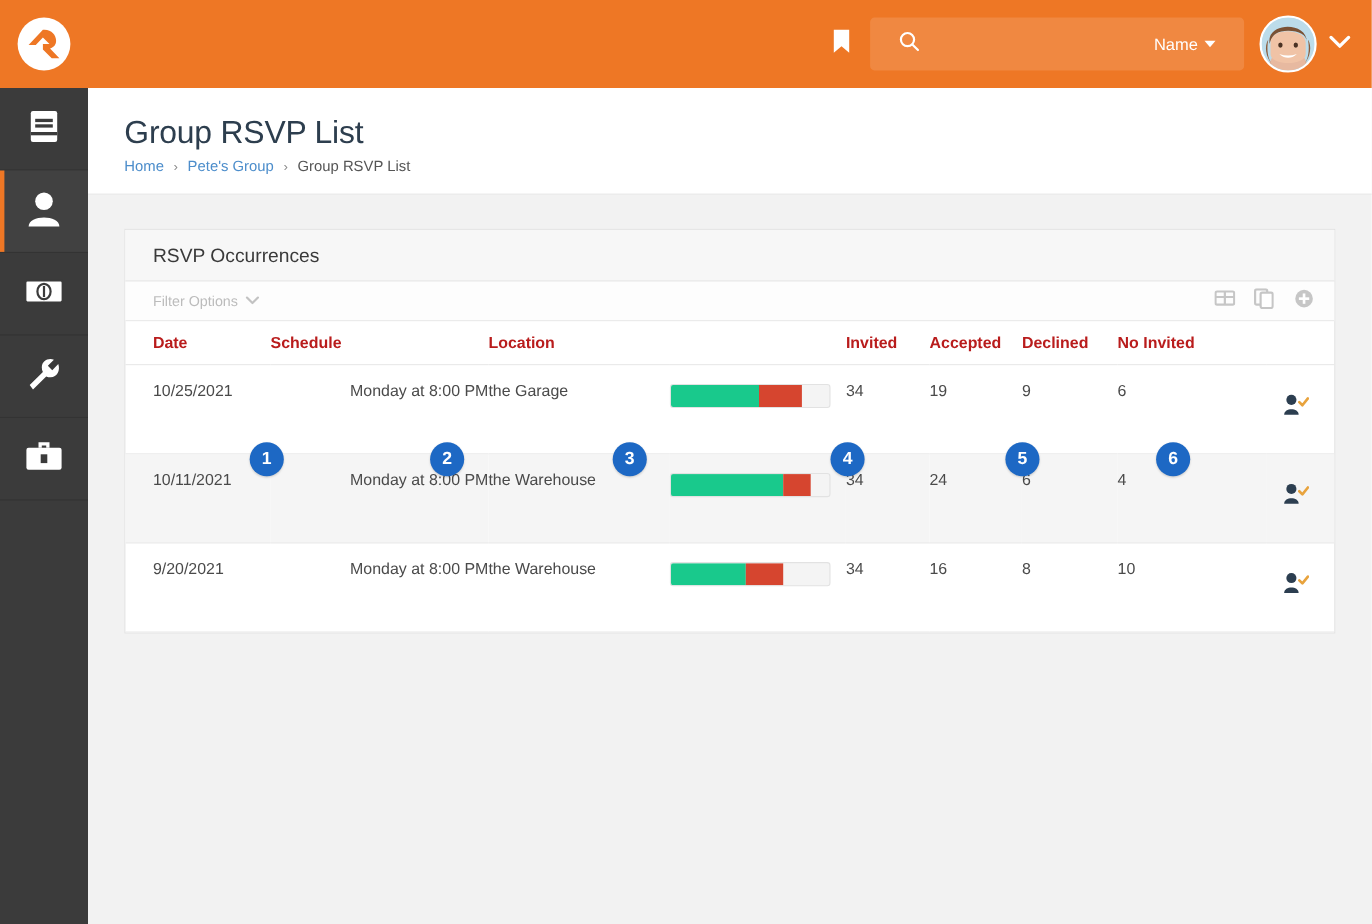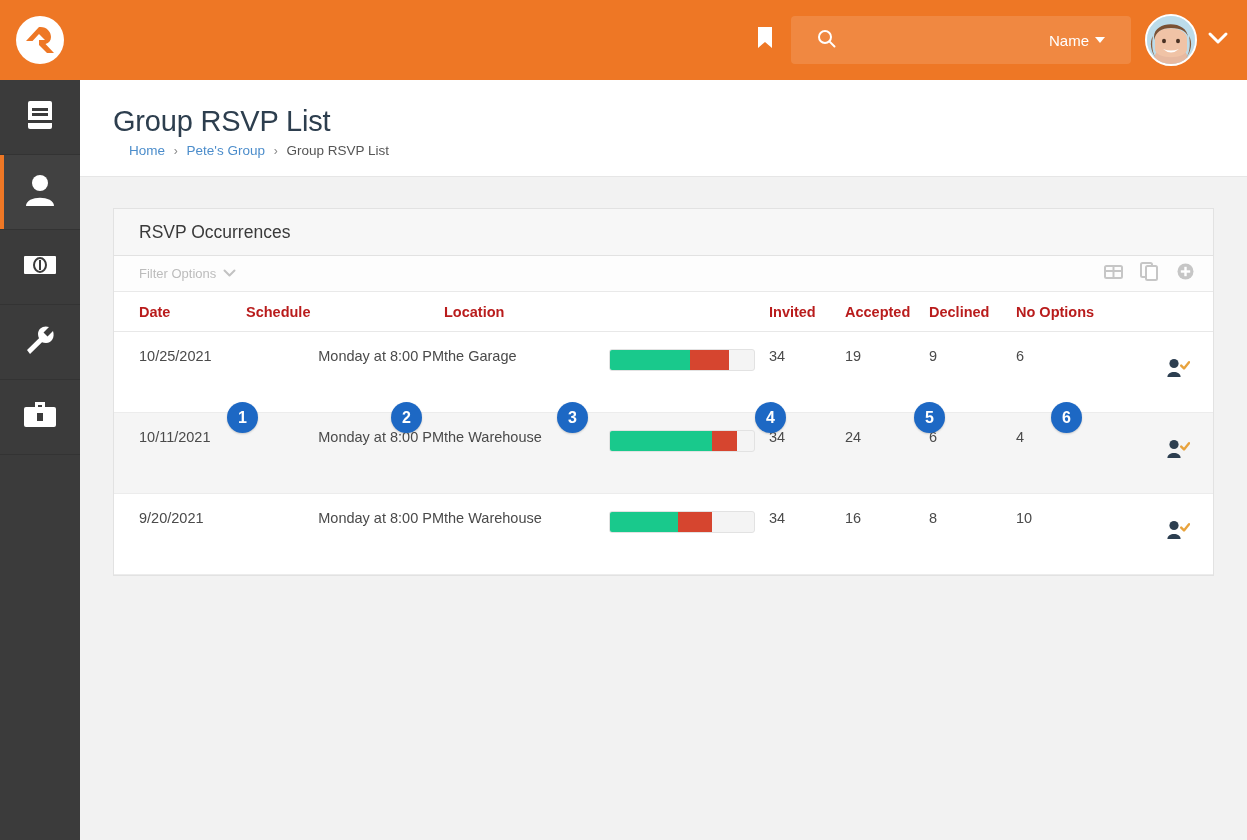--- a/index.html
+++ b/index.html
@@ -102,21 +102,21 @@
   .pagehead {
     background: #ffffff;
     padding: 24px 0 18px 33px;
     border-bottom: 1px solid #e6e6e6;
   }
   .page-title {
     font-size: 29px; font-weight: normal; color: #2d3e4e;
     letter-spacing: -0.2px; line-height: 34px;
   }
   .breadcrumb {
-    margin-top: 5px; font-size: 13.5px; color: #6a6a6a; margin-left: 16px;
+    margin-top: 5px; font-size: 13.5px; color: #6a6a6a;
   }
   .breadcrumb a { color: #4c8dcb; text-decoration: none; }
   .breadcrumb .sep { color: #8a8a8a; margin: 0 5px; font-size: 12px; }
   .breadcrumb .cur { color: #555555; }
 
   
   .panel {
     position: absolute; left: 33px; top: 128px;
     width: 1101px;
     background: #ffffff;
@@ -377,21 +377,21 @@
     <table class="grid">
       <thead>
         <tr>
           <th class="c-date">Date</th>
           <th class="c-schedule">Schedule</th>
           <th class="c-location">Location</th>
           <th class="c-bar"></th>
           <th class="c-invited">Invited</th>
           <th class="c-accepted">Accepted</th>
           <th class="c-declined">Declined</th>
-          <th class="c-noresp">No Options</th>
+          <th class="c-noresp">No Invited</th>
           <th class="c-action"></th>
         </tr>
       </thead>
       <tbody id="grid-body">
           <tr>
             <td class="c-date">10/25/2021</td>
             <td class="c-schedule">Monday at 8:00 PM</td>
             <td class="c-location">the Garage</td>
             <td class="c-bar">
               <div class="bar">

